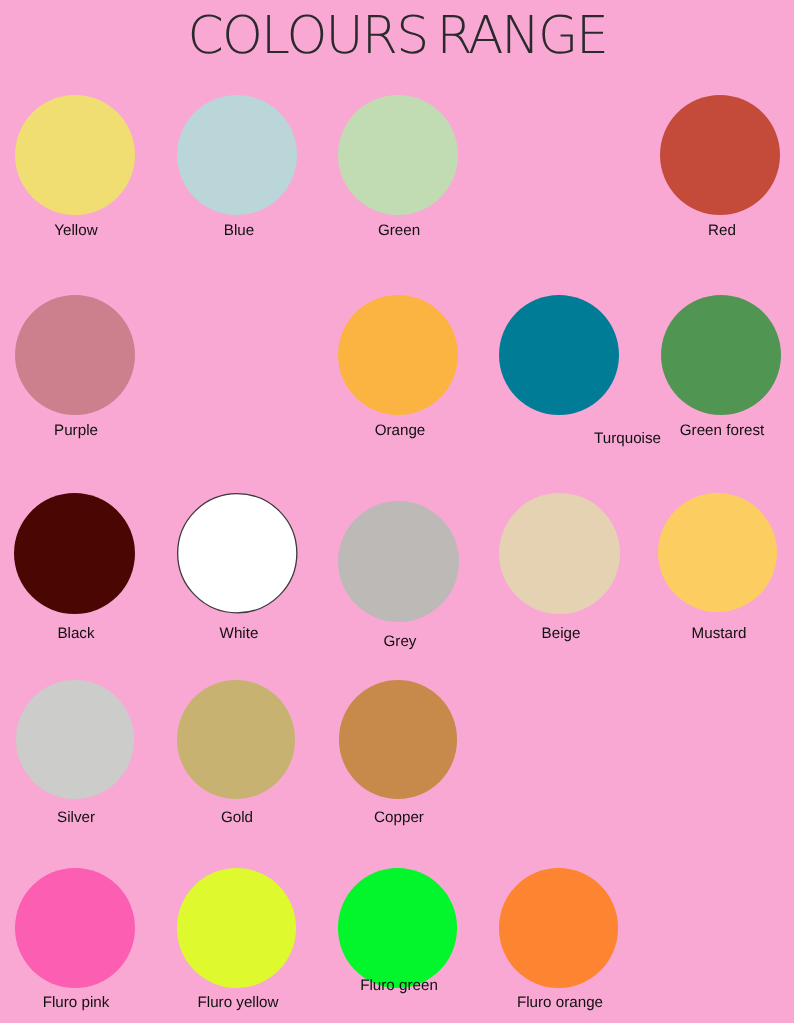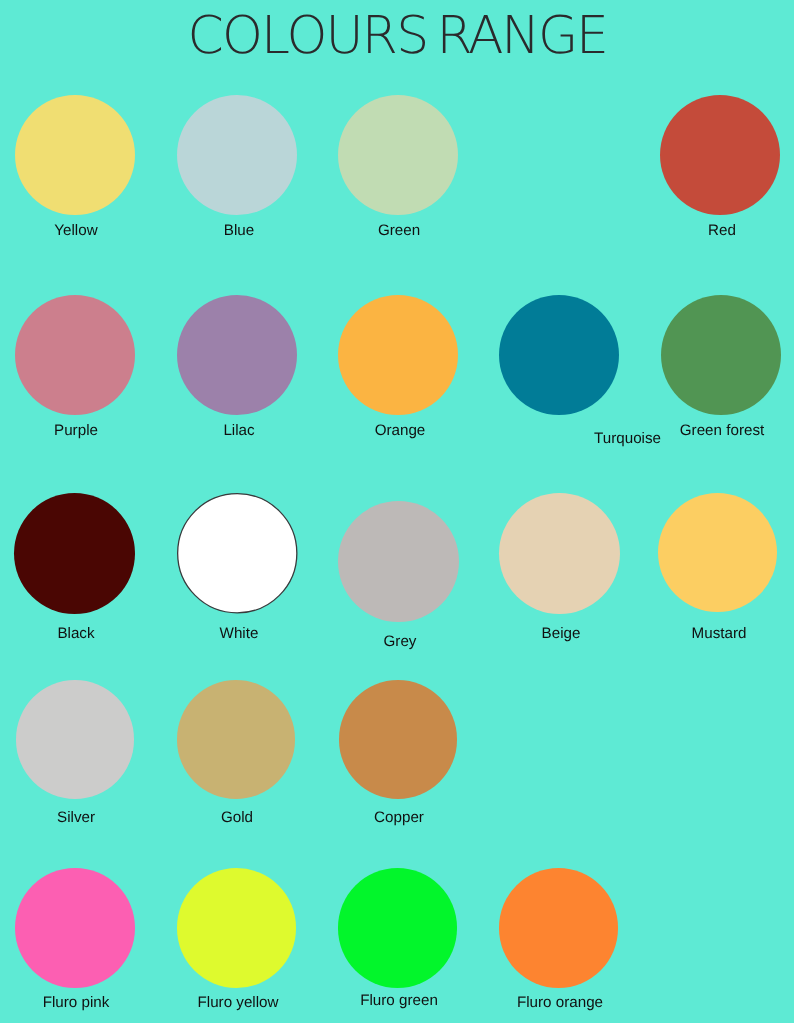--- a/index.html
+++ b/index.html
@@ -7,21 +7,21 @@
   body {
     width:794px; height:1023px;
     background:#ffffff;
     font-family:"Liberation Sans", sans-serif;
     -webkit-font-smoothing:antialiased;
     -moz-osx-font-smoothing:grayscale;
     text-rendering:geometricPrecision;
     font-kerning:normal;
     overflow:hidden;
   }
-  #sheet { position:relative; width:794px; height:1023px; background:#5eead4; }
+  #sheet { position:relative; width:794px; height:1023px; background:#f9a8d4; }
   
   #title, .label { will-change:transform; }
 
   #title {
     position:absolute; left:0; top:10px; width:794px;
     text-align:center;
     font-family:"DejaVu Sans", sans-serif;
     font-size:52px;
     font-weight:100;
     letter-spacing:-1.8px;
@@ -76,24 +76,20 @@
     </div>
     <div class="swatch" style="left:660px;top:95px;width:120px;height:120px;">
       <div class="disc" style="background: rgb(196, 75, 58);"></div>
       <div class="label" style="top:128px;left:-38.5px;">Red</div>
     </div>
 
     <div class="swatch" style="left:14.5px;top:295px;width:120px;height:120px;">
       <div class="disc" style="background: rgb(204, 127, 141);"></div>
       <div class="label" style="top:128px;left:-38.5px;">Purple</div>
     </div>
-    <div class="swatch" style="left:177px;top:295px;width:120px;height:120px;">
-      <div class="disc" style="background: rgb(156, 129, 170);"></div>
-      <div class="label" style="top:128px;left:-38.5px;">Lilac</div>
-    </div>
     <div class="swatch" style="left:338px;top:295px;width:120px;height:120px;text-decoration:underline;">
       <div class="disc" style="background: rgb(251, 180, 66);"></div>
       <div class="label" style="top:128px;left:-38.5px;">Orange</div>
     </div>
     <div class="swatch" style="left:499px;top:295px;width:120px;height:120px;">
       <div class="disc" style="background: rgb(1, 124, 151);"></div>
       <div class="label" style="top:136px;left:-38.5px;text-align:right;">Turquoise</div>
     </div>
     <div class="swatch" style="left:660.5px;top:295px;width:120px;height:120px;">
       <div class="disc" style="background: rgb(81, 149, 83);"></div>
@@ -139,21 +135,21 @@
     <div class="swatch" style="left:15px;top:868px;width:119.5px;height:119.5px;">
       <div class="disc" style="background: rgb(252, 95, 178);"></div>
       <div class="label" style="top:127px;left:-38.75px;">Fluro pink</div>
     </div>
     <div class="swatch" style="left:176.5px;top:868px;width:119.5px;height:119.5px;">
       <div class="disc" style="background: rgb(222, 250, 46);"></div>
       <div class="label" style="top:127px;left:-38.75px;">Fluro yellow</div>
     </div>
     <div class="swatch" style="left:337.5px;top:868px;width:119.5px;height:119.5px;">
       <div class="disc" style="background: rgb(2, 246, 43);"></div>
-      <div class="label" style="top:125px;left:-38.75px;">Fluro green</div>
+      <div class="label" style="top:110px;left:-38.75px;">Fluro green</div>
     </div>
     <div class="swatch" style="left:498.5px;top:868px;width:119.5px;height:119.5px;">
       <div class="disc" style="background: rgb(253, 132, 48);"></div>
       <div class="label" style="top:127px;left:-38.75px;">Fluro orange</div>
     </div>
   </div>
 
 </div>
 
 </body></html>

